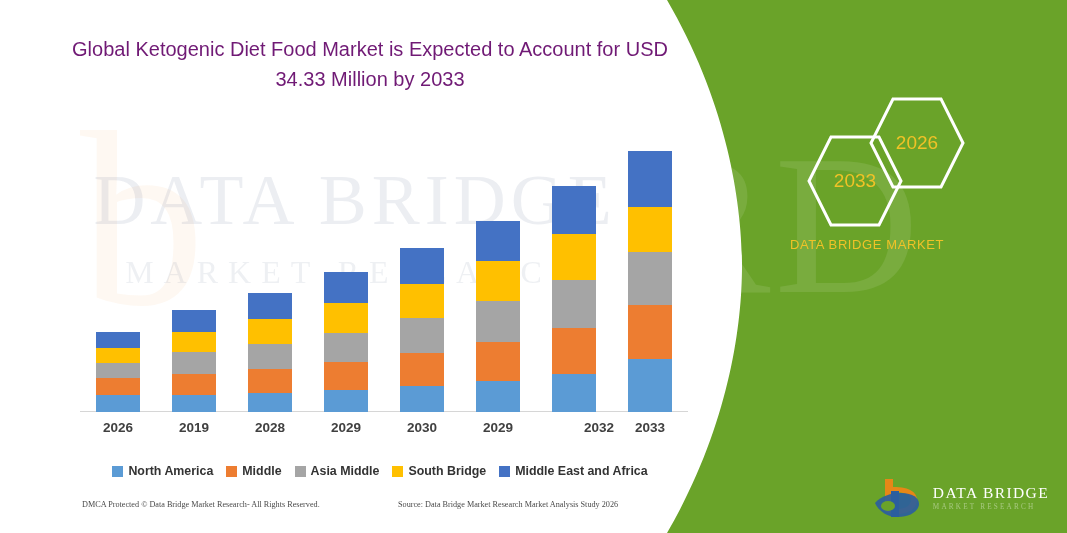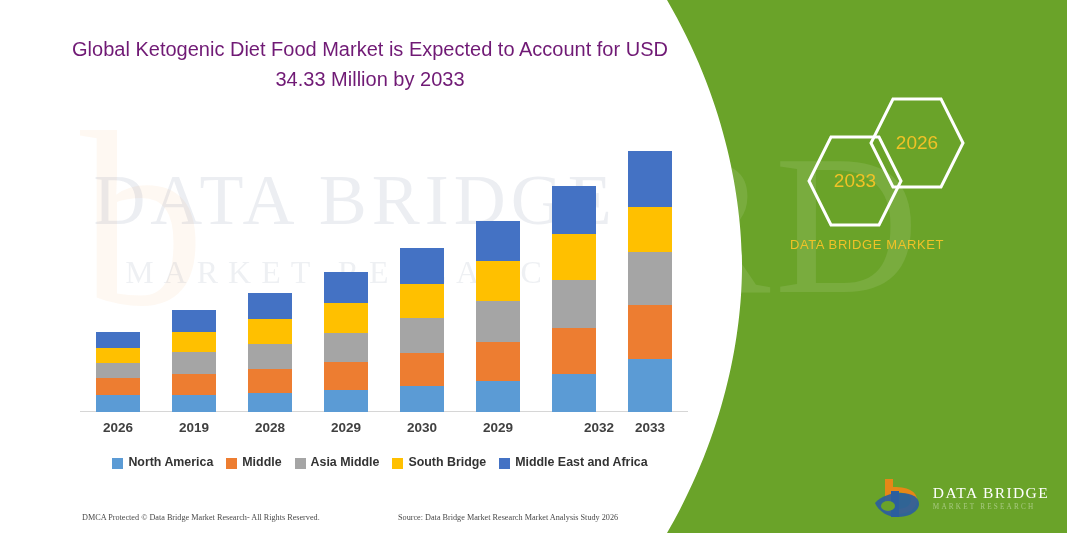--- a/index.html
+++ b/index.html
@@ -93,26 +93,26 @@
   .xlabels{position:absolute;left:80px;top:420px;width:608px;height:24px;}
   .xlab{
     position:absolute;width:70px;text-align:center;
     color:#404040;font-size:13.5px;font-weight:bold;
   }
 
   .legend{
     position:absolute;left:80px;top:455px;width:600px;
     display:flex;align-items:center;justify-content:center;gap:13px;
   }
-  .lg-item{display:flex;align-items:flex-end;gap:5px;}
+  .lg-item{display:flex;align-items:center;gap:5px;margin-top:9px;}
   .lg-sw{width:11px;height:11px;display:inline-block;}
   .lg-tx{font-size:12.4px;color:#333;font-weight:bold;white-space:nowrap;}
 
   .footer{
-    position:absolute;left:0;top:505px;width:700px;height:24px;
+    position:absolute;left:0;top:492px;width:700px;height:24px;
     display:flex;align-items:center;
   }
   .f1{position:absolute;left:82px;font-size:8.2px;color:#4a4a4a;font-family:"Liberation Serif",serif;}
   .f2{position:absolute;left:398px;font-size:8.2px;color:#4a4a4a;font-family:"Liberation Serif",serif;}
 </style>
 </head>
 <body>
 
 <div id="root">
 

